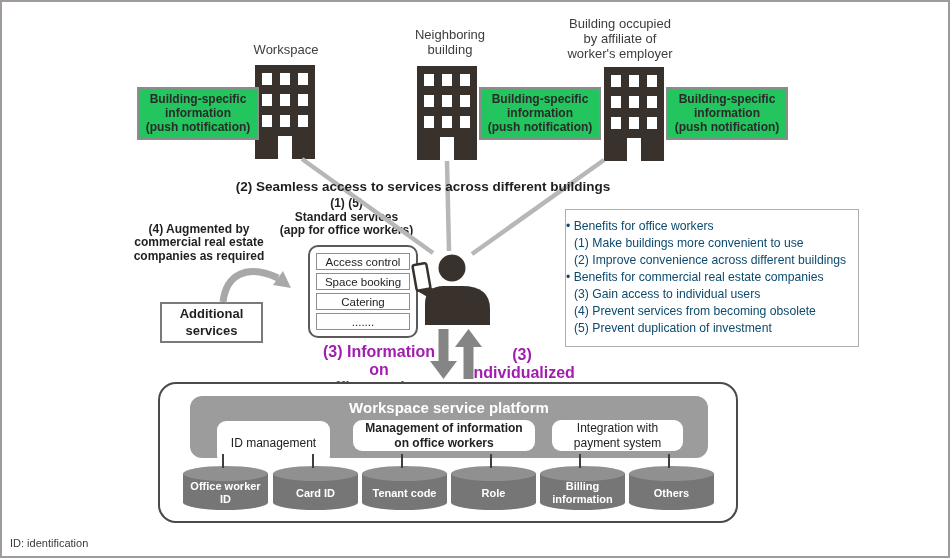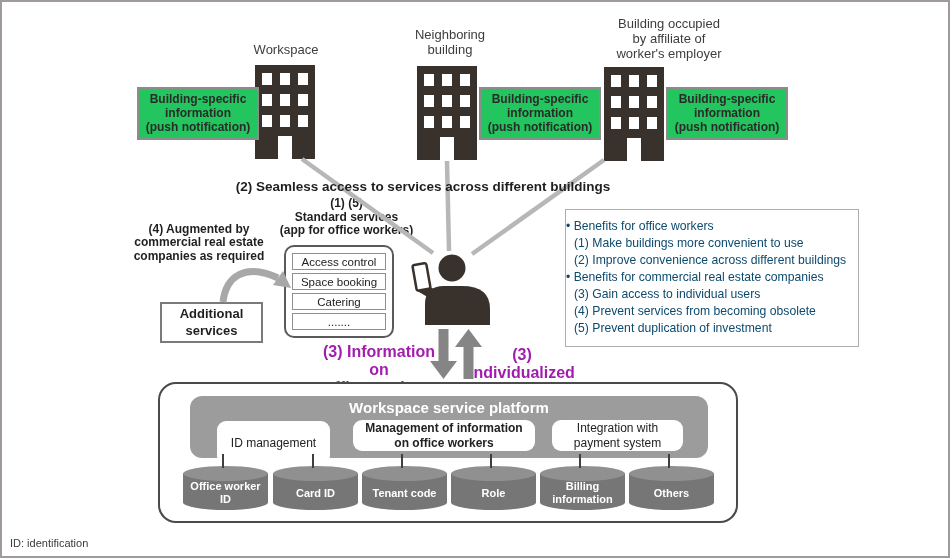--- a/index.html
+++ b/index.html
@@ -115,21 +115,21 @@
       <line x1="400" y1="452" x2="400" y2="466"></line>
       <line x1="489" y1="452" x2="489" y2="466"></line>
       <line x1="578" y1="452" x2="578" y2="466"></line>
       <line x1="667" y1="452" x2="667" y2="466"></line>
     </g>
   </svg>
 
   <div class="abs bldg-label ctr pre" style="left:224px;top:41px;width:120px;">Workspace</div>
   <div class="abs bldg-label ctr pre" style="left:388px;top:26px;width:120px;">Neighboring
 building</div>
-  <div class="abs bldg-label ctr pre" style="left:601px;top:15px;width:132px;">Building occupied
+  <div class="abs bldg-label ctr pre" style="left:552px;top:15px;width:132px;">Building occupied
 by affiliate of
 worker's employer</div>
 
   <div class="abs building" style="left:253px;top:63px;">
     <div class="win" style="left:7px;top:8px;"></div>
       <div class="win" style="left:25px;top:8px;"></div>
       <div class="win" style="left:43px;top:8px;"></div>
     <div class="win" style="left:7px;top:29px;"></div>
       <div class="win" style="left:25px;top:29px;"></div>
       <div class="win" style="left:43px;top:29px;"></div>
@@ -174,21 +174,21 @@
 (push notification)</div>
 
   <div class="abs heading2 ctr" style="left:226px;top:177px;width:390px;">(2) Seamless access to services across different buildings</div>
 
   <div class="abs svc-head ctr" style="left:252px;top:195px;width:185px;">
     <div>(1) (5)</div>
     <div>Standard services</div>
     <div>(app for office workers)</div>
   </div>
 
-  <div class="abs app-box" style="left:282px;top:243px;">
+  <div class="abs app-box" style="left:306px;top:243px;">
     <div class="app-row">Access control</div>
     <div class="app-row">Space booking</div>
     <div class="app-row">Catering</div>
     <div class="app-row">.......</div>
   </div>
 
   <div class="abs augmented ctr pre" style="left:118px;top:221px;width:158px;">(4) Augmented by
 commercial real estate
 companies as required</div>
   <div class="abs additional-box pre" style="left:158px;top:300px;">Additional

